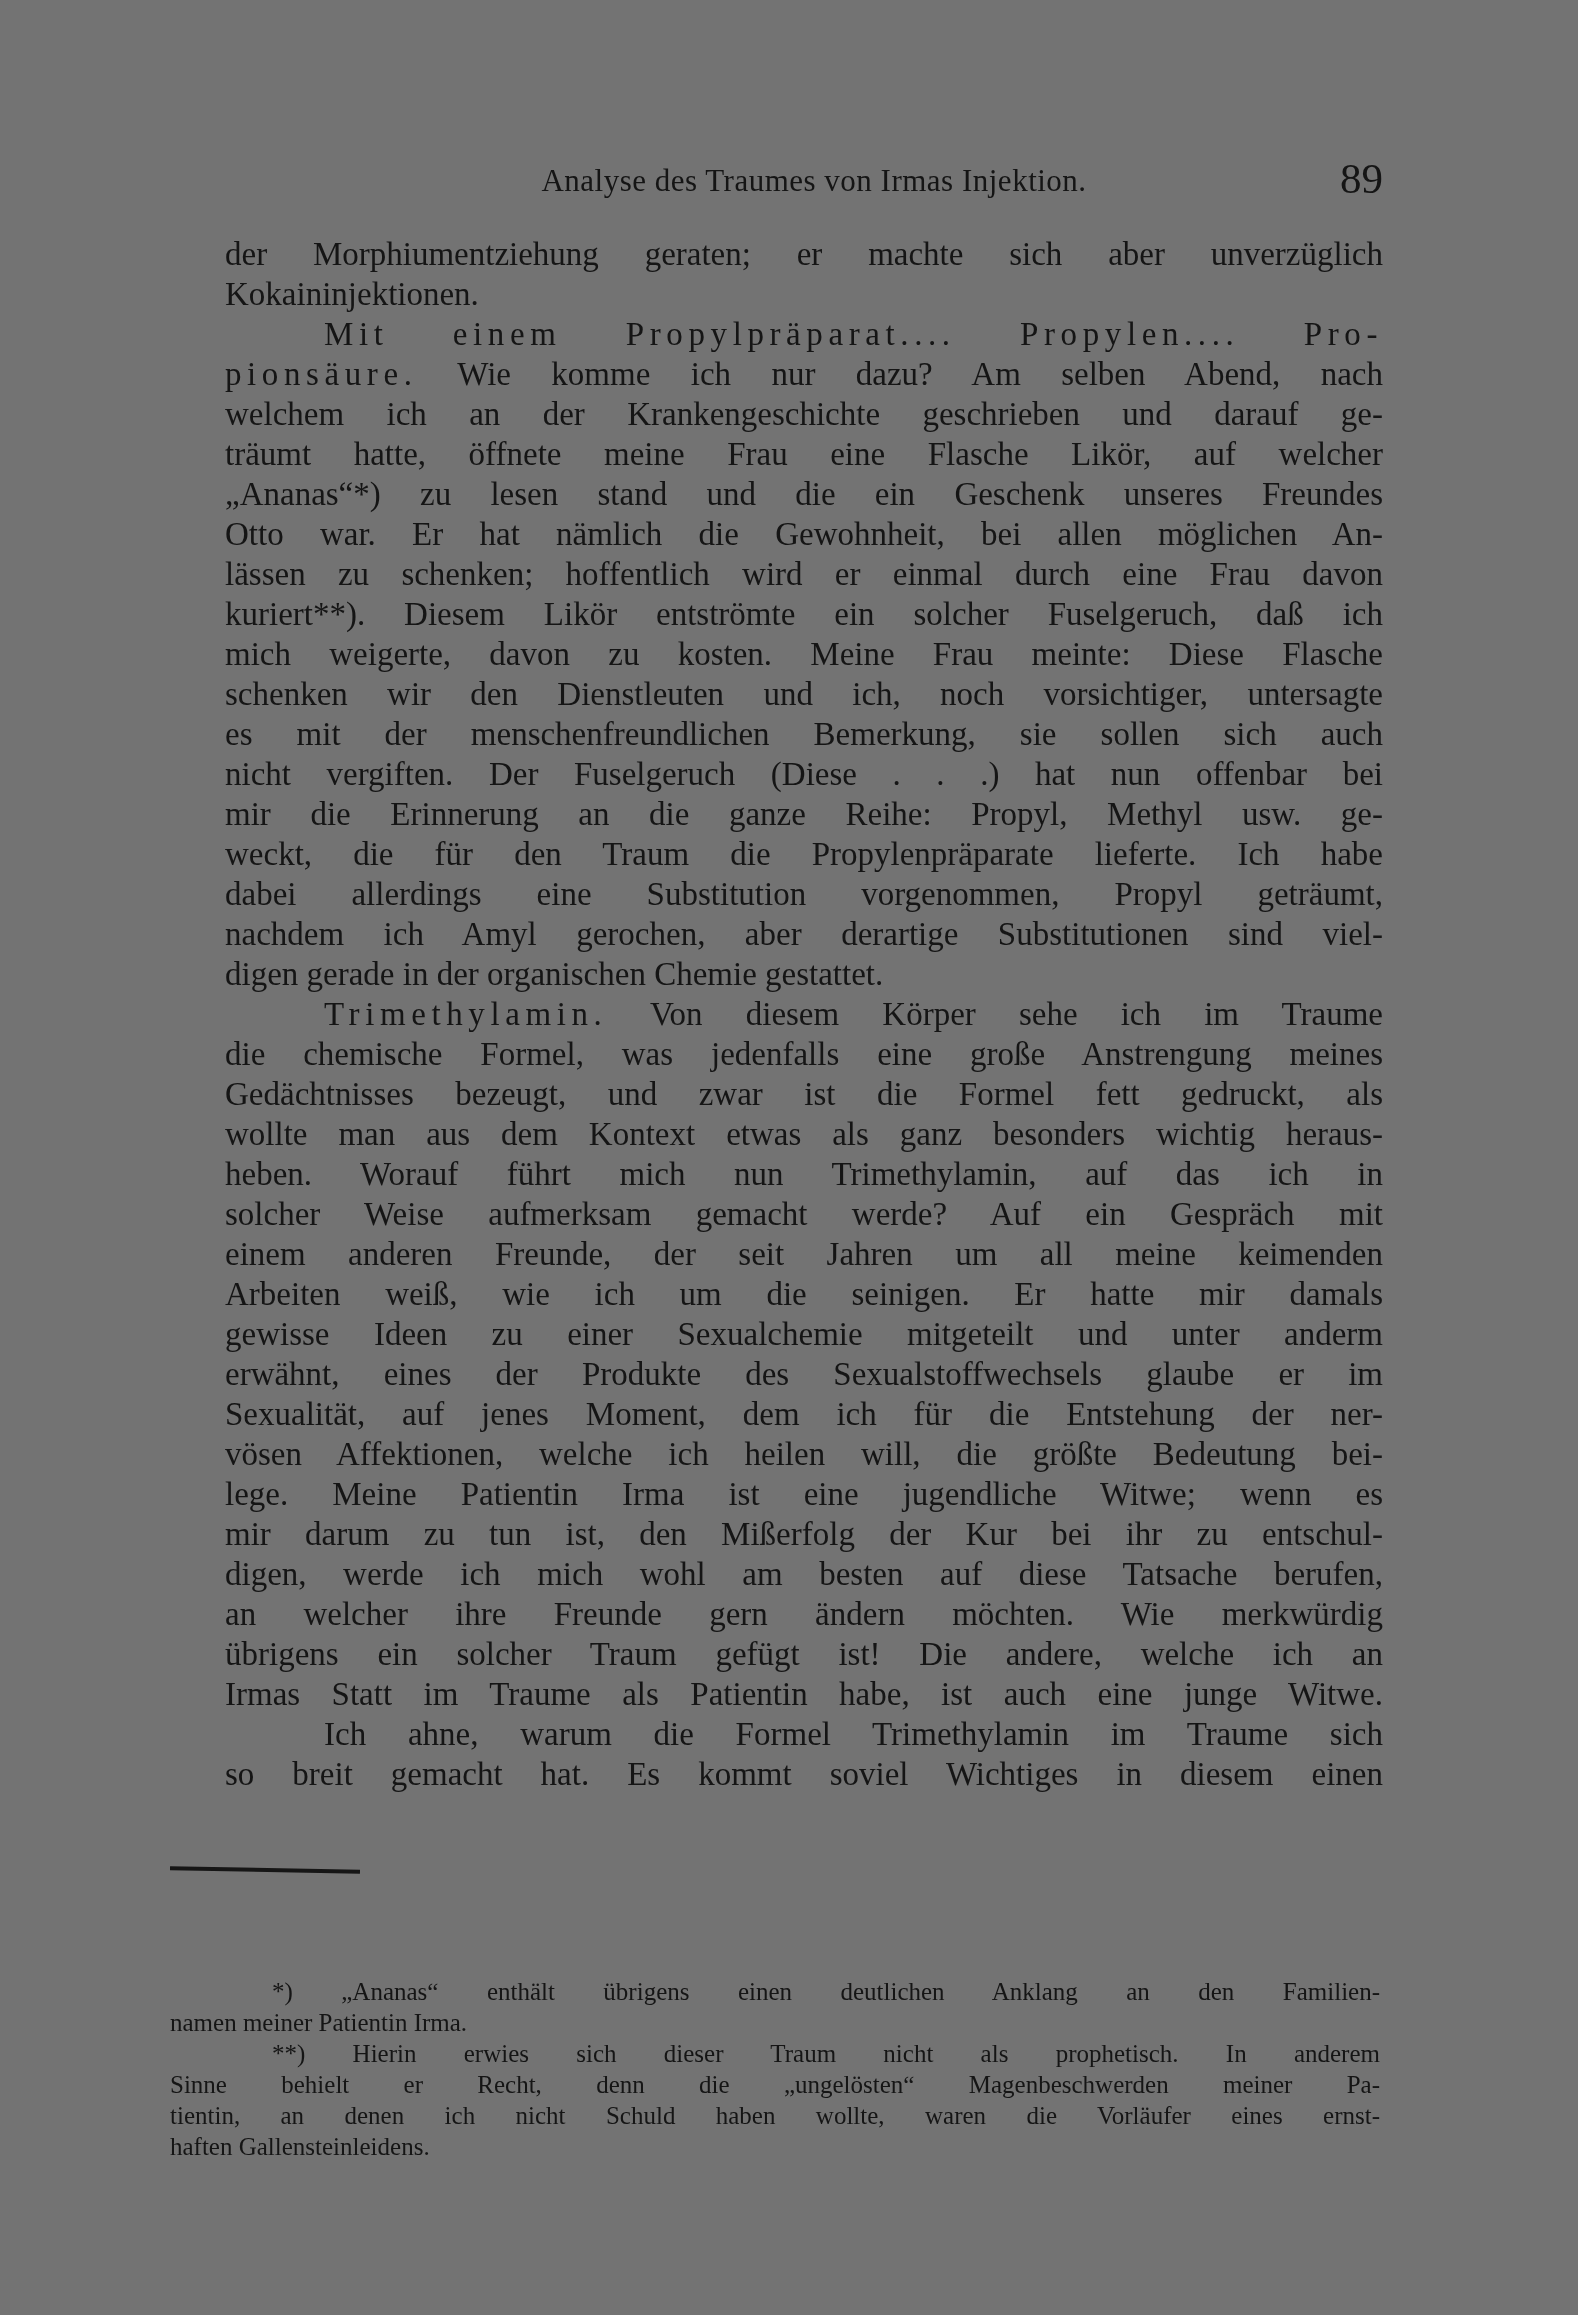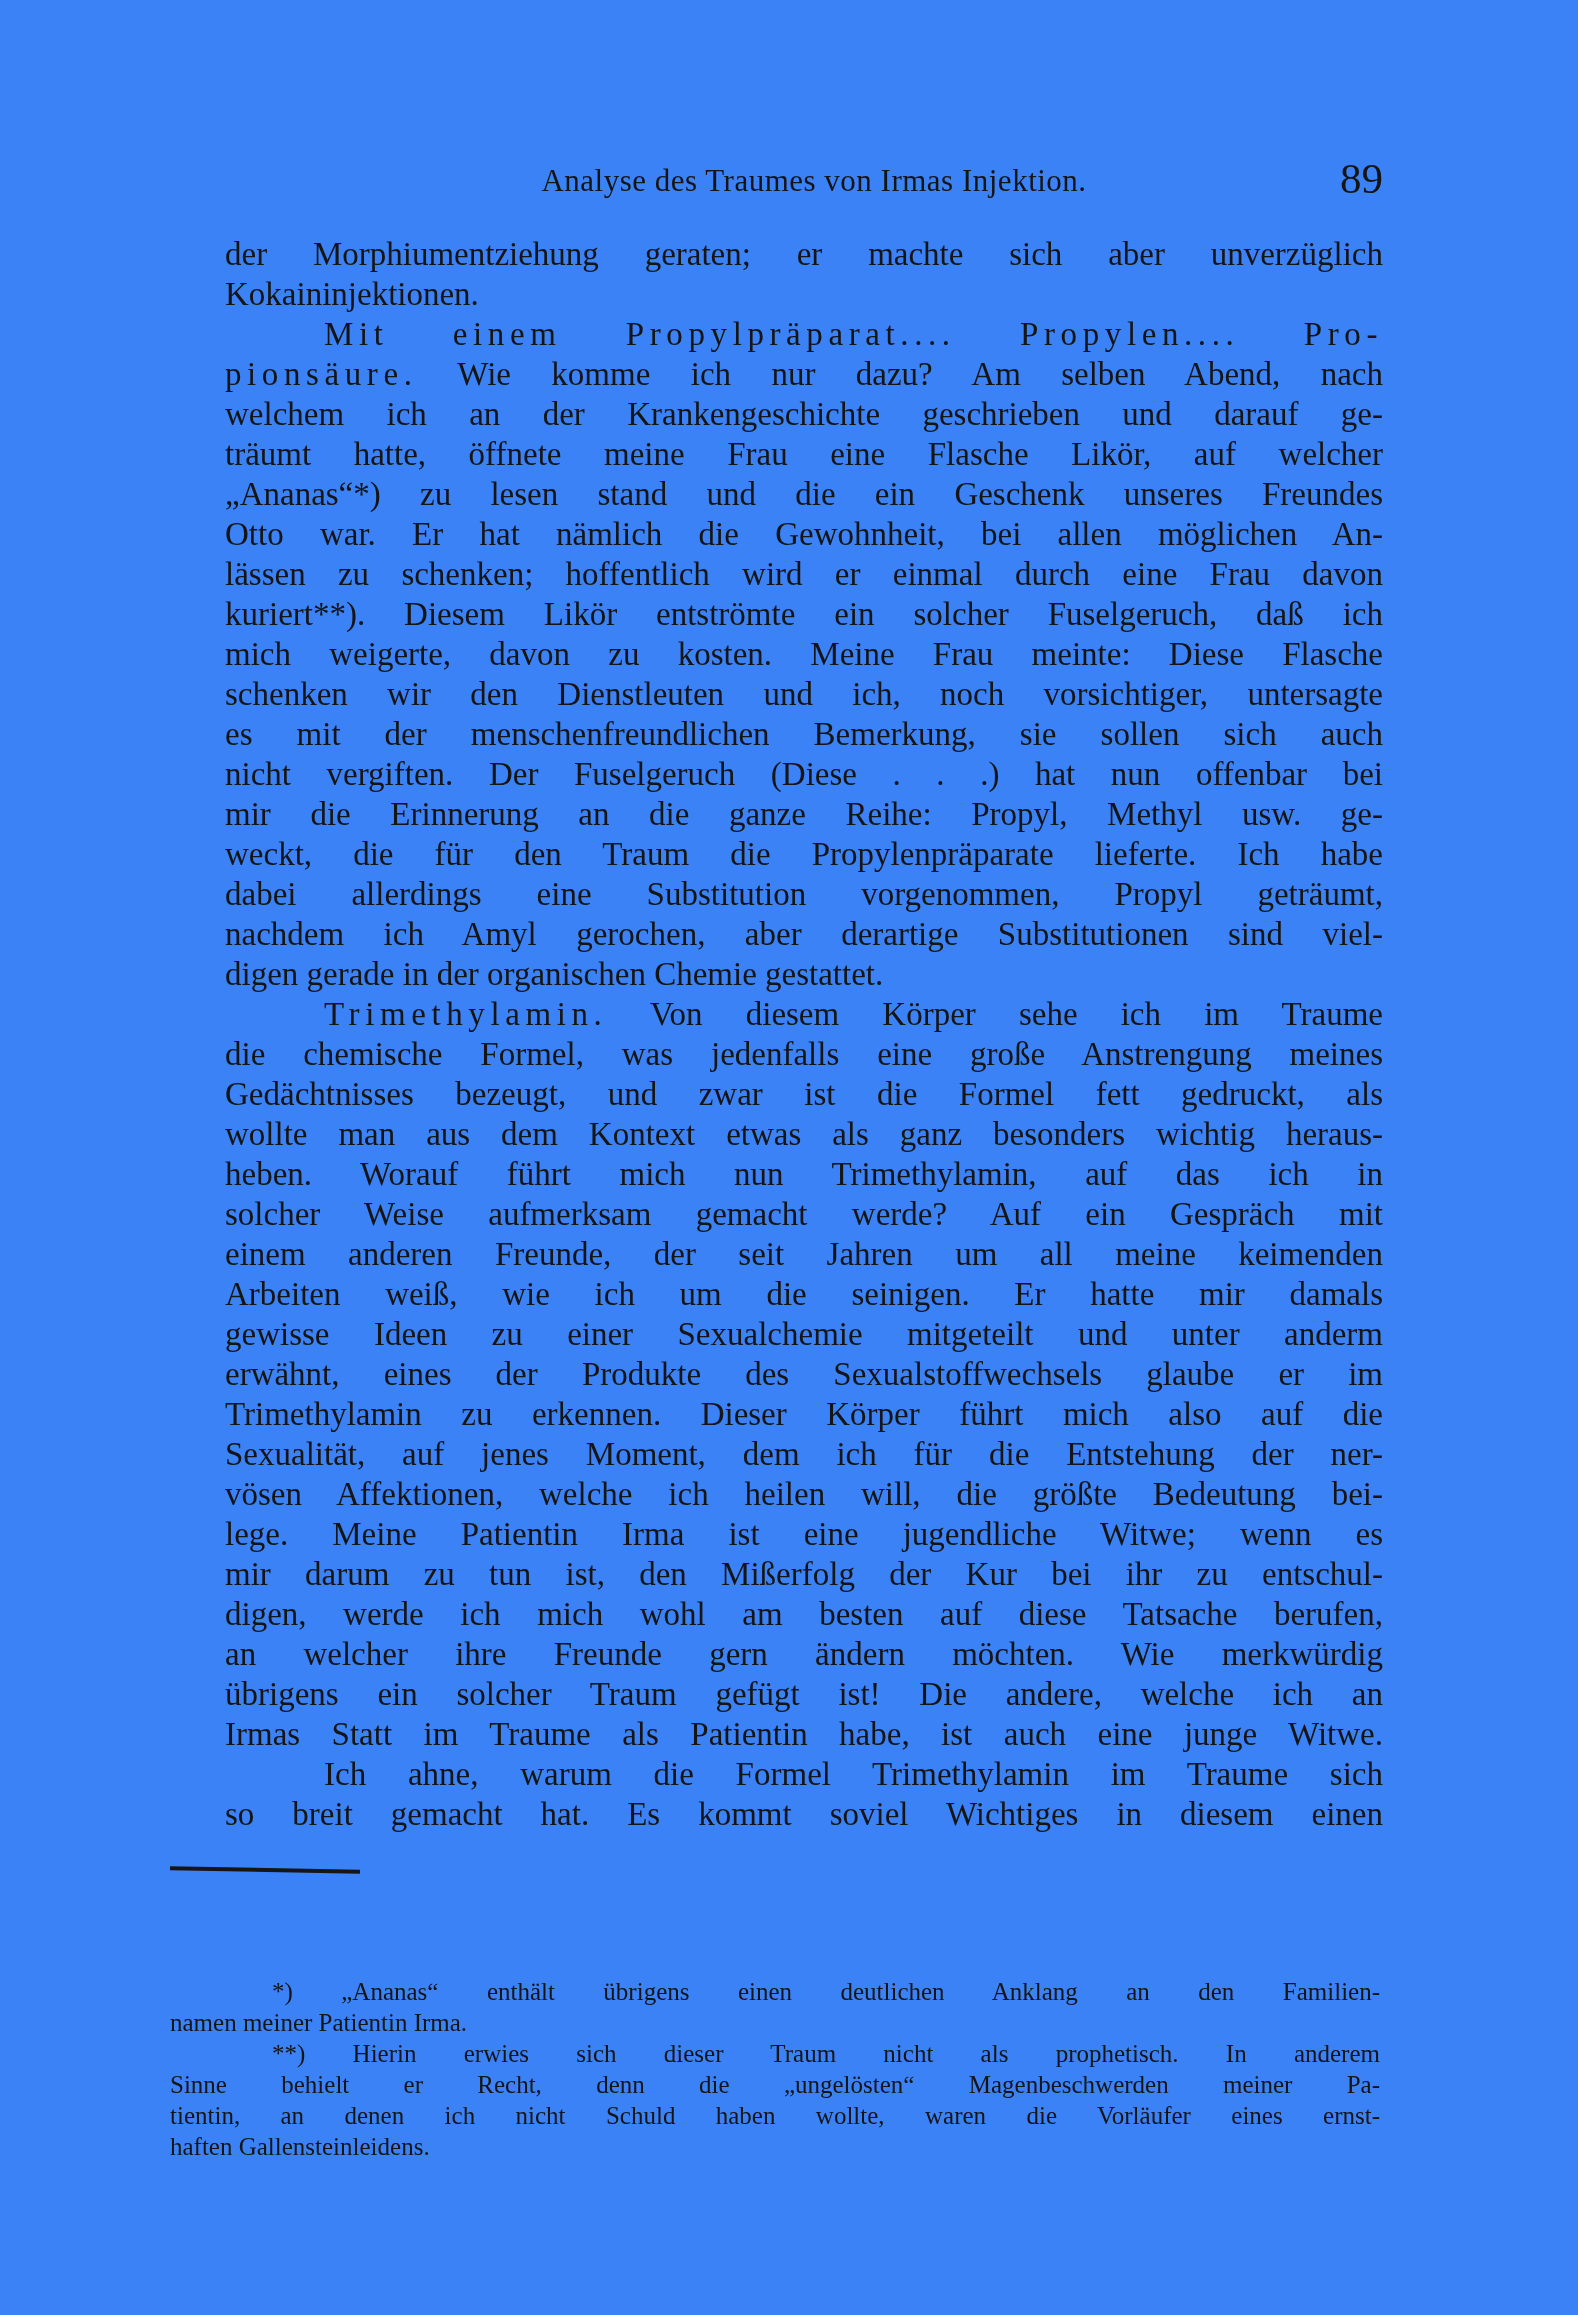--- a/index.html
+++ b/index.html
@@ -4,21 +4,21 @@
 <style>
   html, body {
     margin: 0;
     padding: 0;
     background: #e8e8e8;
   }
   .page {
     position: relative;
     width: 1579px;
     height: 2315px;
-    background: #3b82f6;
+    background: #737373;
     font-family: "Liberation Serif", serif;
     color: #151515;
     overflow: hidden;
   }
   .header {
     position: absolute;
     top: 154px;
     left: 177px;
     width: 1206px;
     height: 56px;
@@ -118,21 +118,20 @@
       <div class="line indent justify"><span class="spaced">Trimethylamin.</span><span> Von diesem Körper sehe ich im Traume</span></div>
       <div class="line justify"><span>die chemische Formel, was jedenfalls eine große Anstrengung meines</span></div>
       <div class="line justify"><span>Gedächtnisses bezeugt, und zwar ist die Formel fett gedruckt, als</span></div>
       <div class="line justify"><span>wollte man aus dem Kontext etwas als ganz besonders wichtig heraus-</span></div>
       <div class="line justify"><span>heben. Worauf führt mich nun Trimethylamin, auf das ich in</span></div>
       <div class="line justify"><span>solcher Weise aufmerksam gemacht werde? Auf ein Gespräch mit</span></div>
       <div class="line justify"><span>einem anderen Freunde, der seit Jahren um all meine keimenden</span></div>
       <div class="line justify"><span>Arbeiten weiß, wie ich um die seinigen. Er hatte mir damals</span></div>
       <div class="line justify"><span>gewisse Ideen zu einer Sexualchemie mitgeteilt und unter anderm</span></div>
       <div class="line justify"><span>erwähnt, eines der Produkte des Sexualstoffwechsels glaube er im</span></div>
-      <div class="line justify"><span>Trimethylamin zu erkennen. Dieser Körper führt mich also auf die</span></div>
       <div class="line justify"><span>Sexualität, auf jenes Moment, dem ich für die Entstehung der ner-</span></div>
       <div class="line justify"><span>vösen Affektionen, welche ich heilen will, die größte Bedeutung bei-</span></div>
       <div class="line justify"><span>lege. Meine Patientin Irma ist eine jugendliche Witwe; wenn es</span></div>
       <div class="line justify"><span>mir darum zu tun ist, den Mißerfolg der Kur bei ihr zu entschul-</span></div>
       <div class="line justify"><span>digen, werde ich mich wohl am besten auf diese Tatsache berufen,</span></div>
       <div class="line justify"><span>an welcher ihre Freunde gern ändern möchten. Wie merkwürdig</span></div>
       <div class="line justify"><span>übrigens ein solcher Traum gefügt ist! Die andere, welche ich an</span></div>
       <div class="line justify"><span>Irmas Statt im Traume als Patientin habe, ist auch eine junge Witwe.</span></div>
       <div class="line indent justify"><span>Ich ahne, warum die Formel Trimethylamin im Traume sich</span></div>
       <div class="line justify"><span>so breit gemacht hat. Es kommt soviel Wichtiges in diesem einen</span></div>

